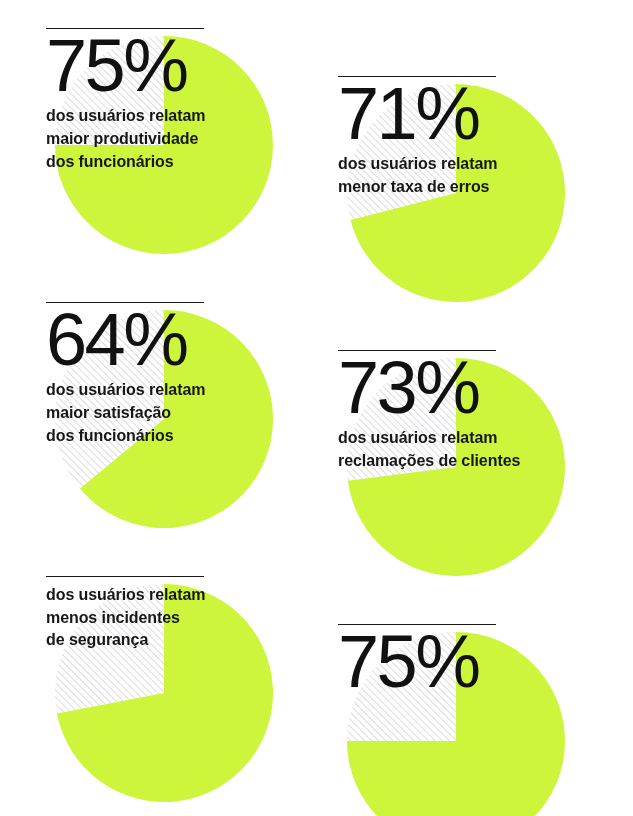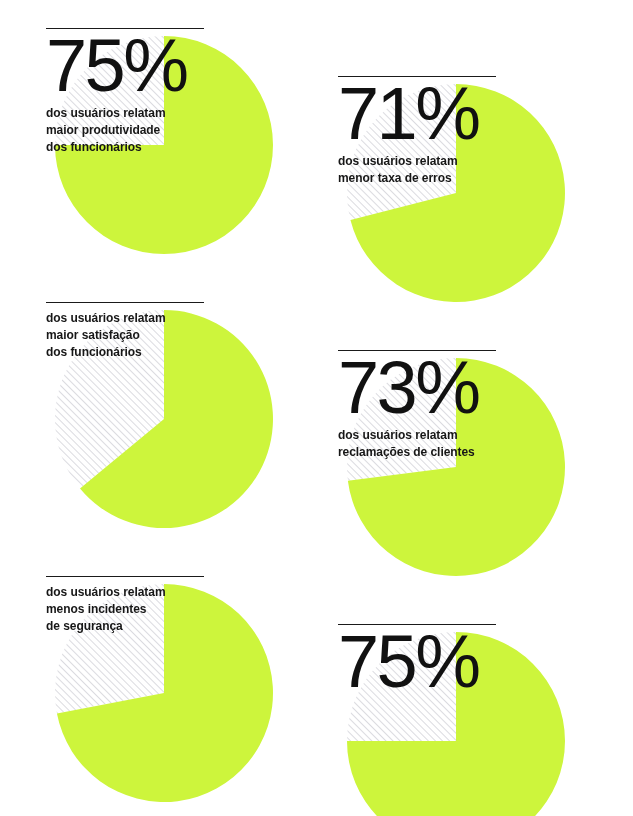--- a/index.html
+++ b/index.html
@@ -69,21 +69,21 @@
     line-height: 0.88;
     font-weight: 400;
     letter-spacing: -0.035em;
     color: #111111;
     margin: 4px 0 0 0;
     white-space: nowrap;
   }
 
   .caption {
     font-family: "Liberation Sans", sans-serif;
-    font-size: 12px;
+    font-size: 16px;
     line-height: 1.42;
     font-weight: 700;
     letter-spacing: -0.005em;
     color: #171717;
     margin: 7px 0 0 0;
     white-space: pre-line;
     max-width: 260px;
   }
 
   
@@ -139,20 +139,21 @@
 
   <div class="stat-panel col-1 row-2">
     <div class="pie-wrap">
       <svg class="pie-svg" viewBox="0 0 218 218">
         <path class="pie-remainder" fill="url(#diagHatch)" d="M 109 109 L 25.01 178.48 A 109 109 0 0 1 109.00 0.00 Z"></path>
         <path class="pie-value" fill="#CDF53C" d="M 109 109 L 109.00 0.00 A 109 109 0 1 1 25.01 178.48 Z"></path>
       </svg>
     </div>
     <div class="panel-type">
       <div class="rule"></div>
+      <div class="pct">64%</div>
       <div class="caption">dos usuários relatam
 maior satisfação
 dos funcionários</div>
     </div>
   </div>
 
   <div class="stat-panel col-2 row-2">
     <div class="pie-wrap">
       <svg class="pie-svg" viewBox="0 0 218 218">
         <path class="pie-remainder" fill="url(#diagHatch)" d="M 109 109 L 0.86 122.66 A 109 109 0 0 1 109.00 0.00 Z"></path>

